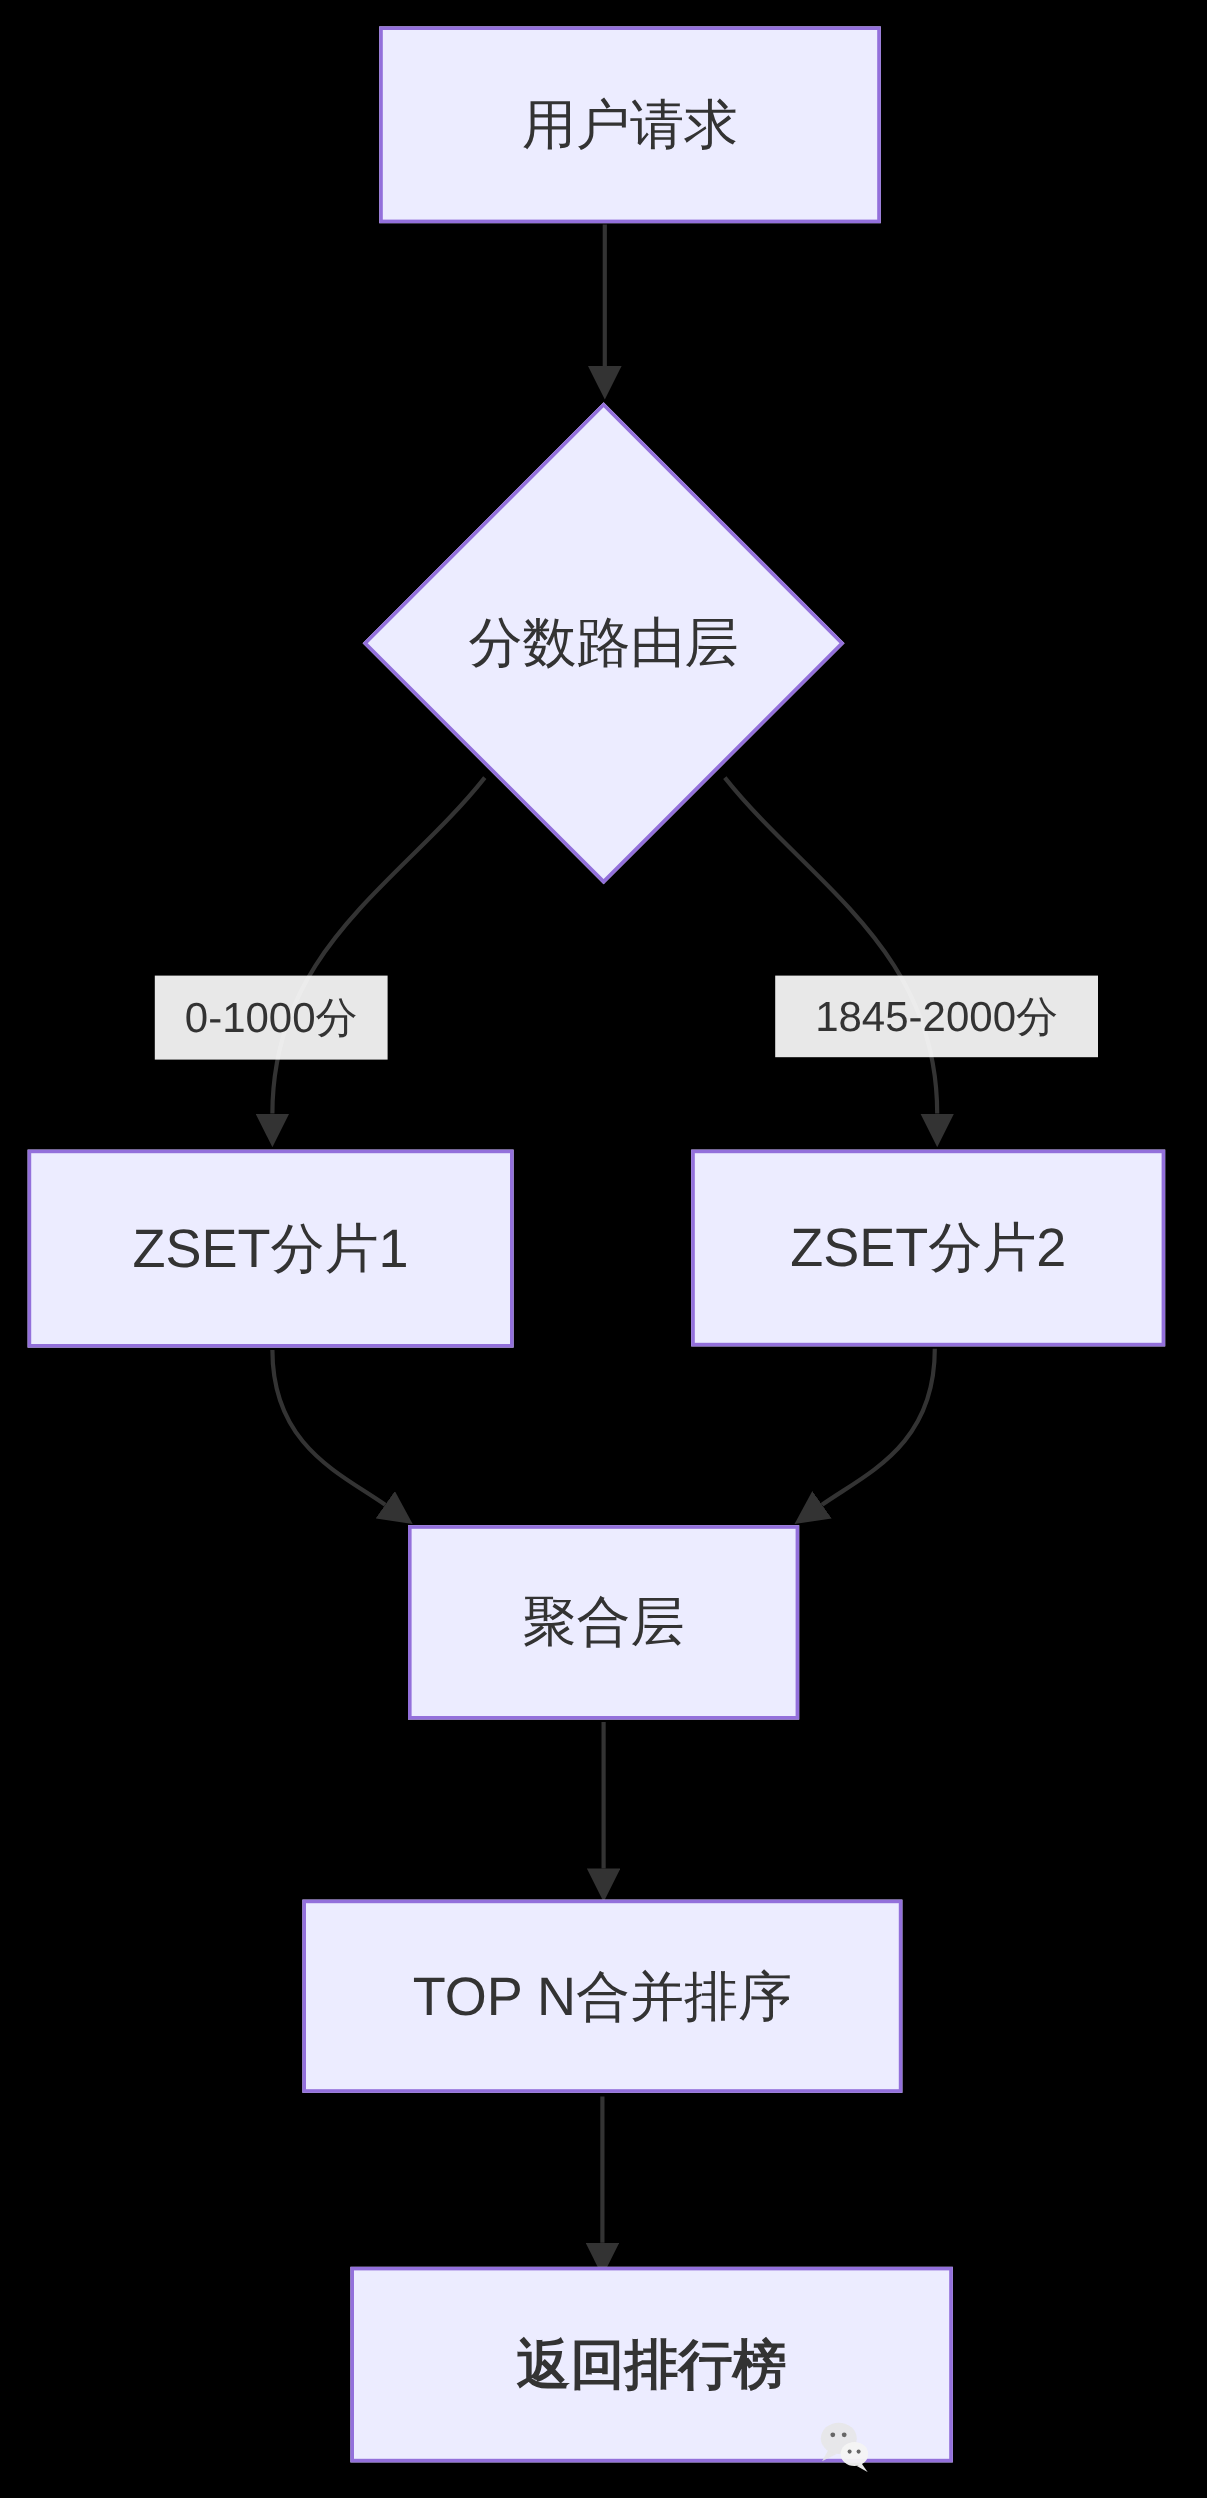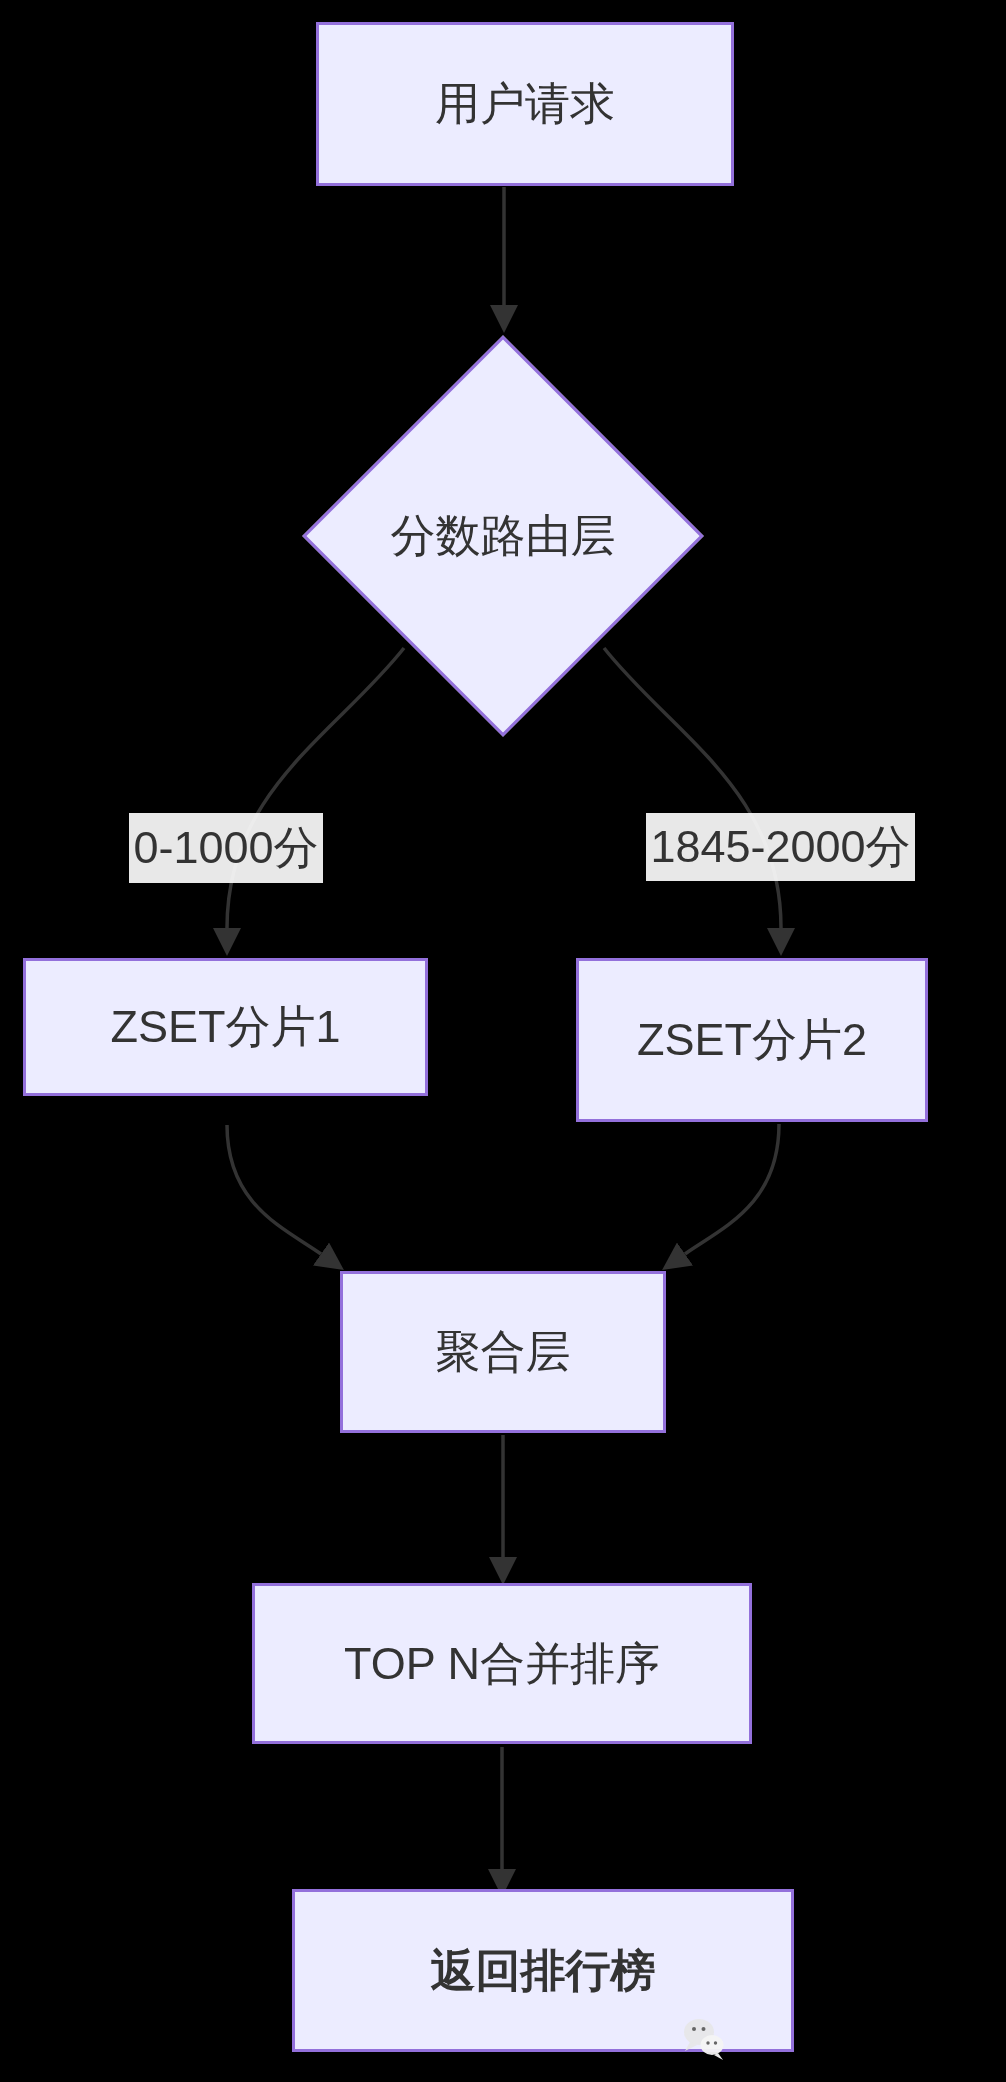--- a/index.html
+++ b/index.html
@@ -26,22 +26,22 @@
     align-items: center;
     justify-content: center;
     background: var(--node-fill, #ECECFF);
     border: 3px solid var(--node-border, #9370DB);
     color: var(--node-text, #333333);
     font-size: 45px;
     text-align: center;
     line-height: 1.2;
   }
   #node-user-request       { left: 316px; top: 22px;   width: 418px; height: 164px; }
-  #node-zset-shard-1       { left: 23px;  top: 958px;  width: 405px; height: 138px; text-align: center; }
-  #node-zset-shard-2       { left: 576px; top: 958px;  width: 352px; height: 164px; }
+  #node-zset-shard-1       { left: 23px;  top: 958px;  width: 405px; height: 165px; text-align: center; }
+  #node-zset-shard-2       { left: 576px; top: 958px;  width: 395px; height: 164px; }
   #node-aggregation-layer  { left: 340px; top: 1271px; width: 326px; height: 162px; }
   #node-top-n-merge-sort   { left: 252px; top: 1583px; width: 500px; height: 161px; }
   #node-return-leaderboard { left: 292px; top: 1889px; width: 502px; height: 163px; font-weight: bold; }
 
   .diamond-node {
     position: absolute;
     left: 361px; top: 394px;
     width: 284px; height: 284px;
   }
   .diamond-shape {
@@ -62,21 +62,21 @@
     white-space: nowrap;
   }
 
   .edge-label {
     position: absolute;
     display: flex;
     align-items: center;
     justify-content: center;
     background: var(--edge-label-bg, rgba(255,255,255,0.91));
     color: var(--edge-label-text, #333333);
-    font-size: 45px;
+    font-size: 35px;
     white-space: nowrap;
   }
   #edge-label-left  { left: 129px; top: 813px; width: 194px; height: 70px; }
   #edge-label-right { left: 646px; top: 813px; width: 269px; height: 68px; }
 
   #watermark {
     position: absolute;
     left: 681px; top: 2016px;
     display: flex;
     align-items: center;

